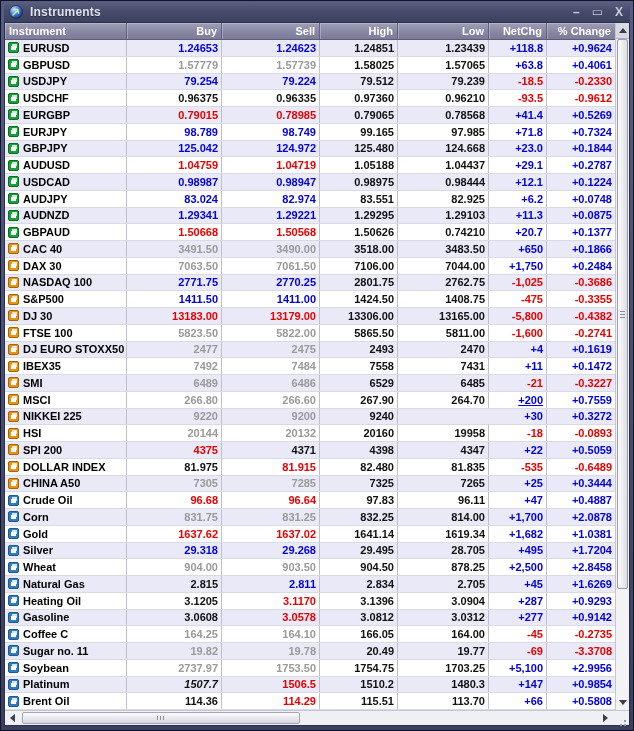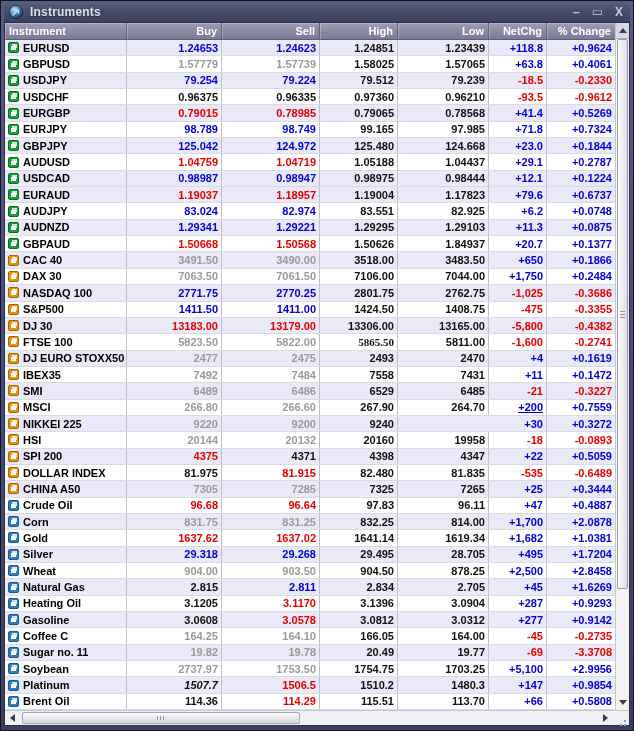--- a/index.html
+++ b/index.html
@@ -251,32 +251,20 @@
                 <span class="icon forex"></span>
                 <span class="iname">USDCAD</span>
               </div>
               <div class="cell num c-buy" style="color: rgb(0, 0, 221);">0.98987</div>
               <div class="cell num c-sell" style="color: rgb(0, 0, 221);">0.98947</div>
               <div class="cell num c-high" style="color: rgb(17, 17, 17);">0.98975</div>
               <div class="cell num c-low" style="color: rgb(17, 17, 17);">0.98444</div>
               <div class="cell num c-net" style="color: rgb(0, 0, 221);">+12.1</div>
               <div class="cell num c-pct" style="color: rgb(0, 0, 221);">+0.1224</div>
             </div>
-            <div class="row alt">
-              <div class="cell c-instr">
-                <span class="icon forex"></span>
-                <span class="iname">EURAUD</span>
-              </div>
-              <div class="cell num c-buy" style="color: rgb(232, 0, 0);">1.19037</div>
-              <div class="cell num c-sell" style="color: rgb(232, 0, 0);">1.18957</div>
-              <div class="cell num c-high" style="color: rgb(17, 17, 17);">1.19004</div>
-              <div class="cell num c-low" style="color: rgb(17, 17, 17);">1.17823</div>
-              <div class="cell num c-net" style="color: rgb(0, 0, 221);">+79.6</div>
-              <div class="cell num c-pct" style="color: rgb(0, 0, 221);">+0.6737</div>
-            </div>
             <div class="row">
               <div class="cell c-instr">
                 <span class="icon forex"></span>
                 <span class="iname">AUDJPY</span>
               </div>
               <div class="cell num c-buy" style="color: rgb(0, 0, 221);">83.024</div>
               <div class="cell num c-sell" style="color: rgb(0, 0, 221);">82.974</div>
               <div class="cell num c-high" style="color: rgb(17, 17, 17);">83.551</div>
               <div class="cell num c-low" style="color: rgb(17, 17, 17);">82.925</div>
               <div class="cell num c-net" style="color: rgb(0, 0, 221);">+6.2</div>
@@ -295,21 +283,21 @@
               <div class="cell num c-pct" style="color: rgb(0, 0, 221);">+0.0875</div>
             </div>
             <div class="row">
               <div class="cell c-instr">
                 <span class="icon forex"></span>
                 <span class="iname">GBPAUD</span>
               </div>
               <div class="cell num c-buy" style="color: rgb(232, 0, 0);">1.50668</div>
               <div class="cell num c-sell" style="color: rgb(232, 0, 0);">1.50568</div>
               <div class="cell num c-high" style="color: rgb(17, 17, 17);">1.50626</div>
-              <div class="cell num c-low" style="color: rgb(17, 17, 17);">1.84937</div>
+              <div class="cell num c-low" style="color: rgb(17, 17, 17);">0.74210</div>
               <div class="cell num c-net" style="color: rgb(0, 0, 221);">+20.7</div>
               <div class="cell num c-pct" style="color: rgb(0, 0, 221);">+0.1377</div>
             </div>
             <div class="row alt">
               <div class="cell c-instr">
                 <span class="icon index"></span>
                 <span class="iname">CAC 40</span>
               </div>
               <div class="cell num c-buy" style="color: rgb(154, 154, 154);">3491.50</div>
               <div class="cell num c-sell" style="color: rgb(154, 154, 154);">3490.00</div>
@@ -366,21 +354,21 @@
               <div class="cell num c-net" style="color: rgb(232, 0, 0);">-5,800</div>
               <div class="cell num c-pct" style="color: rgb(232, 0, 0);">-0.4382</div>
             </div>
             <div class="row">
               <div class="cell c-instr">
                 <span class="icon index"></span>
                 <span class="iname">FTSE 100</span>
               </div>
               <div class="cell num c-buy" style="color: rgb(154, 154, 154);">5823.50</div>
               <div class="cell num c-sell" style="color: rgb(154, 154, 154);">5822.00</div>
-              <div class="cell num c-high" style="color: rgb(17, 17, 17); font-family: Liberation Serif, serif;">5865.50</div>
+              <div class="cell num c-high" style="color: rgb(17, 17, 17);">5865.50</div>
               <div class="cell num c-low" style="color: rgb(17, 17, 17);">5811.00</div>
               <div class="cell num c-net" style="color: rgb(232, 0, 0);">-1,600</div>
               <div class="cell num c-pct" style="color: rgb(232, 0, 0);">-0.2741</div>
             </div>
             <div class="row alt">
               <div class="cell c-instr">
                 <span class="icon index"></span>
                 <span class="iname">DJ EURO STOXX50</span>
               </div>
               <div class="cell num c-buy" style="color: rgb(154, 154, 154);">2477</div>

